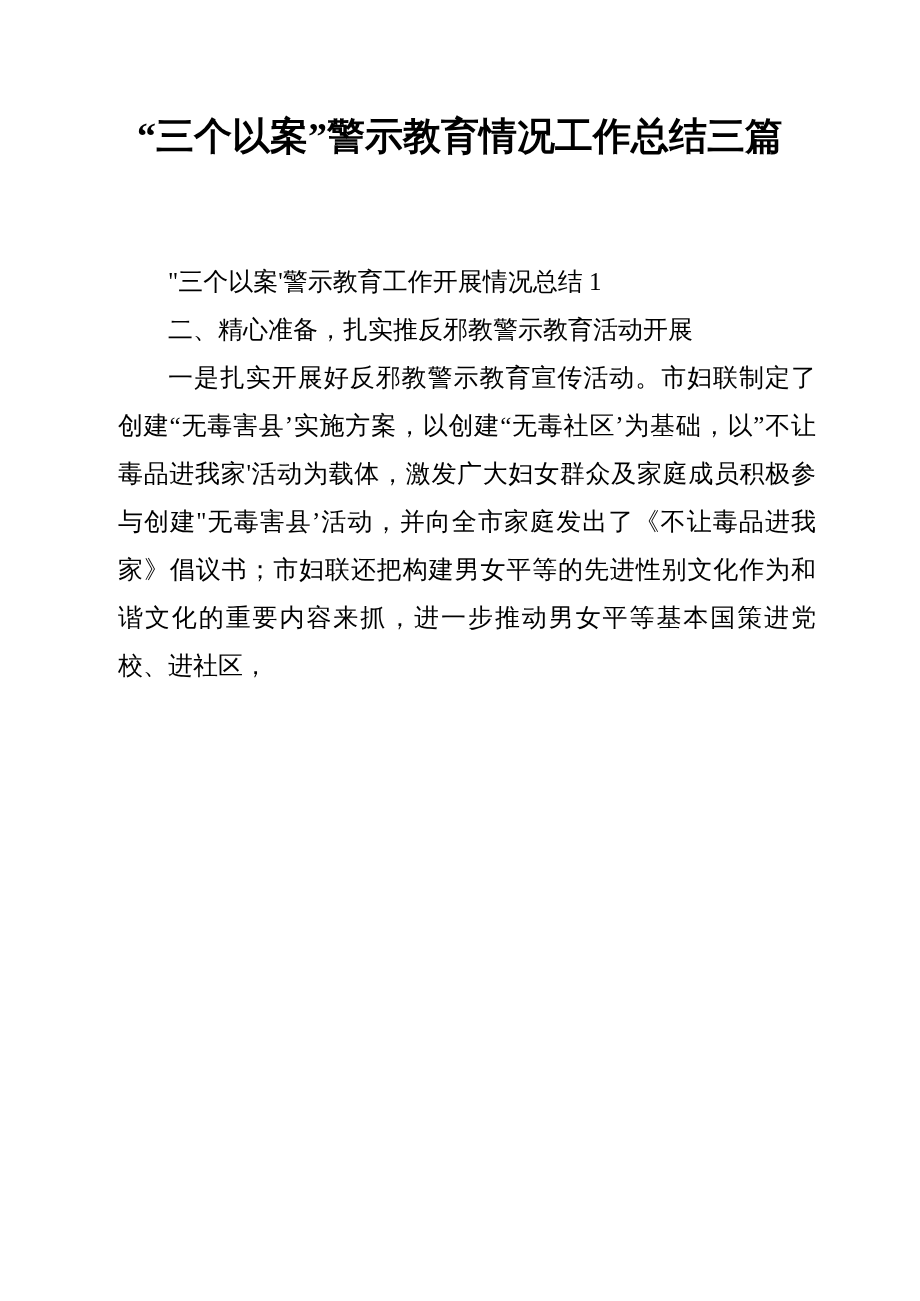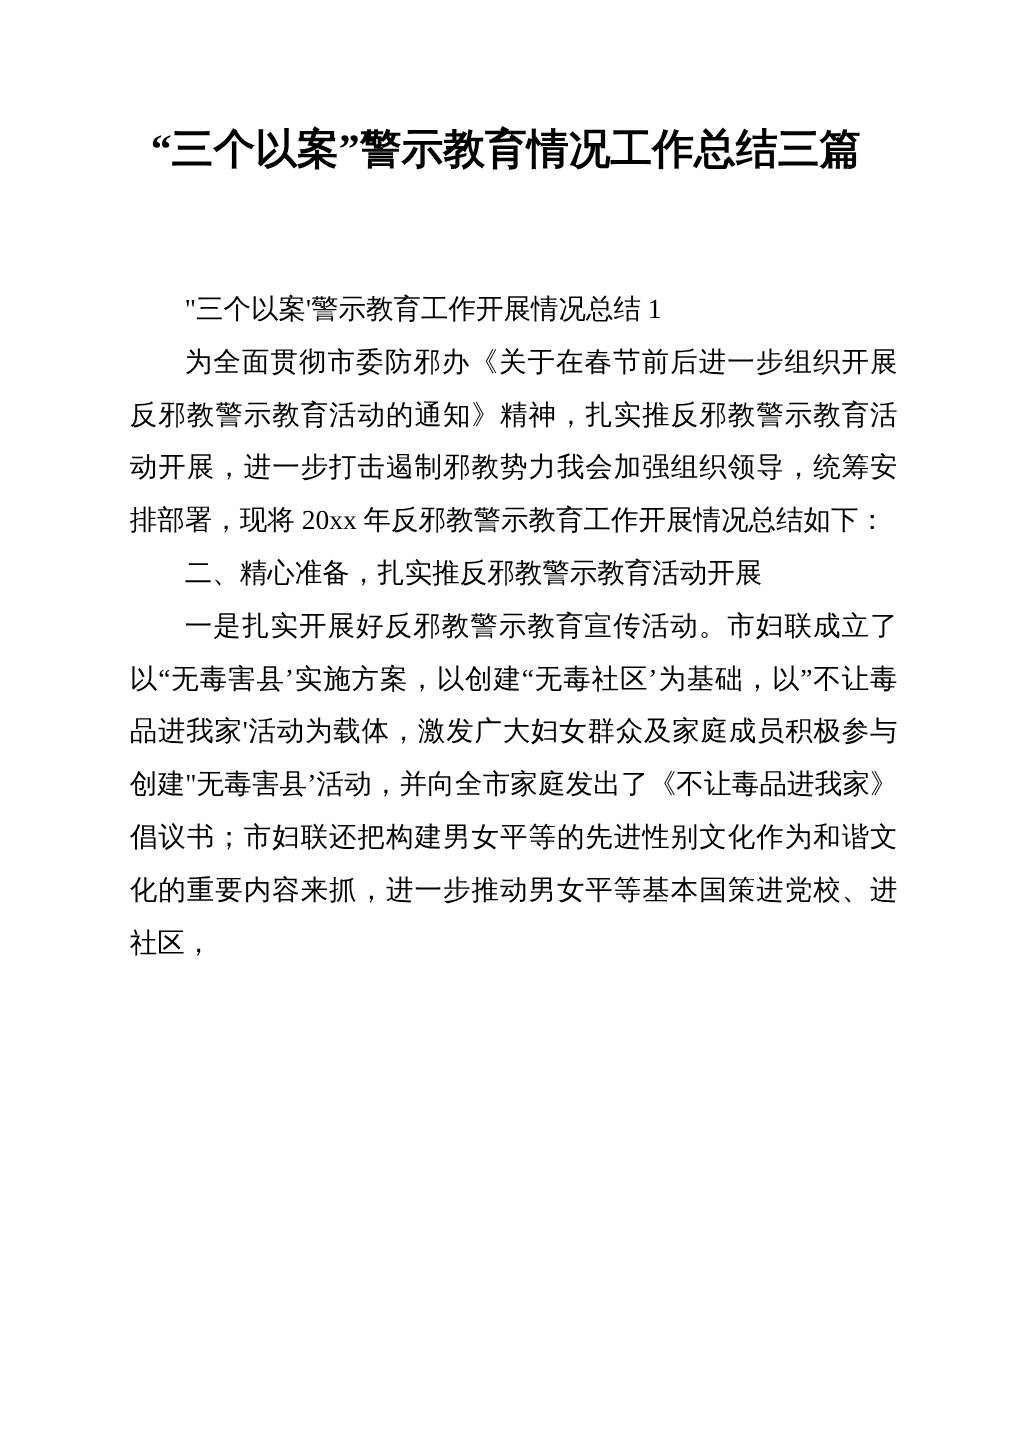--- a/index.html
+++ b/index.html
@@ -49,22 +49,21 @@
 <body>
 
 <div class="page">
 
   <h1 class="doc-title">“三个以案”警示教育情况工作总结三篇</h1>
 
   <div class="doc-body">
 
     <p class="para subtitle">"三个以案'警示教育工作开展情况总结 1</p>
 
-    <p class="para">为全面贯彻市委防邪办《关于在春节前后进一步组织开展反邪教警示教育活动的通知》精神，扎实推反邪教警示教育活动开展，进一步打击遏制邪教势力我会加强组织领导，统筹安排部署，现将 20xx 年反邪教警示教育工作开展情况总结如下：</p>
 
 
 
     <p class="para heading">二、精心准备，扎实推反邪教警示教育活动开展</p>
 
-    <p class="para">一是扎实开展好反邪教警示教育宣传活动。市妇联成立了以“无毒害县’实施方案，以创建“无毒社区’为基础，以”不让毒品进我家'活动为载体，激发广大妇女群众及家庭成员积极参与创建"无毒害县’活动，并向全市家庭发出了《不让毒品进我家》倡议书；市妇联还把构建男女平等的先进性别文化作为和谐文化的重要内容来抓，进一步推动男女平等基本国策进党校、进社区，</p>
+    <p class="para">一是扎实开展好反邪教警示教育宣传活动。市妇联制定了创建“无毒害县’实施方案，以创建“无毒社区’为基础，以”不让毒品进我家'活动为载体，激发广大妇女群众及家庭成员积极参与创建"无毒害县’活动，并向全市家庭发出了《不让毒品进我家》倡议书；市妇联还把构建男女平等的先进性别文化作为和谐文化的重要内容来抓，进一步推动男女平等基本国策进党校、进社区，</p>
 
   </div>
 </div>
 
 </body></html>

